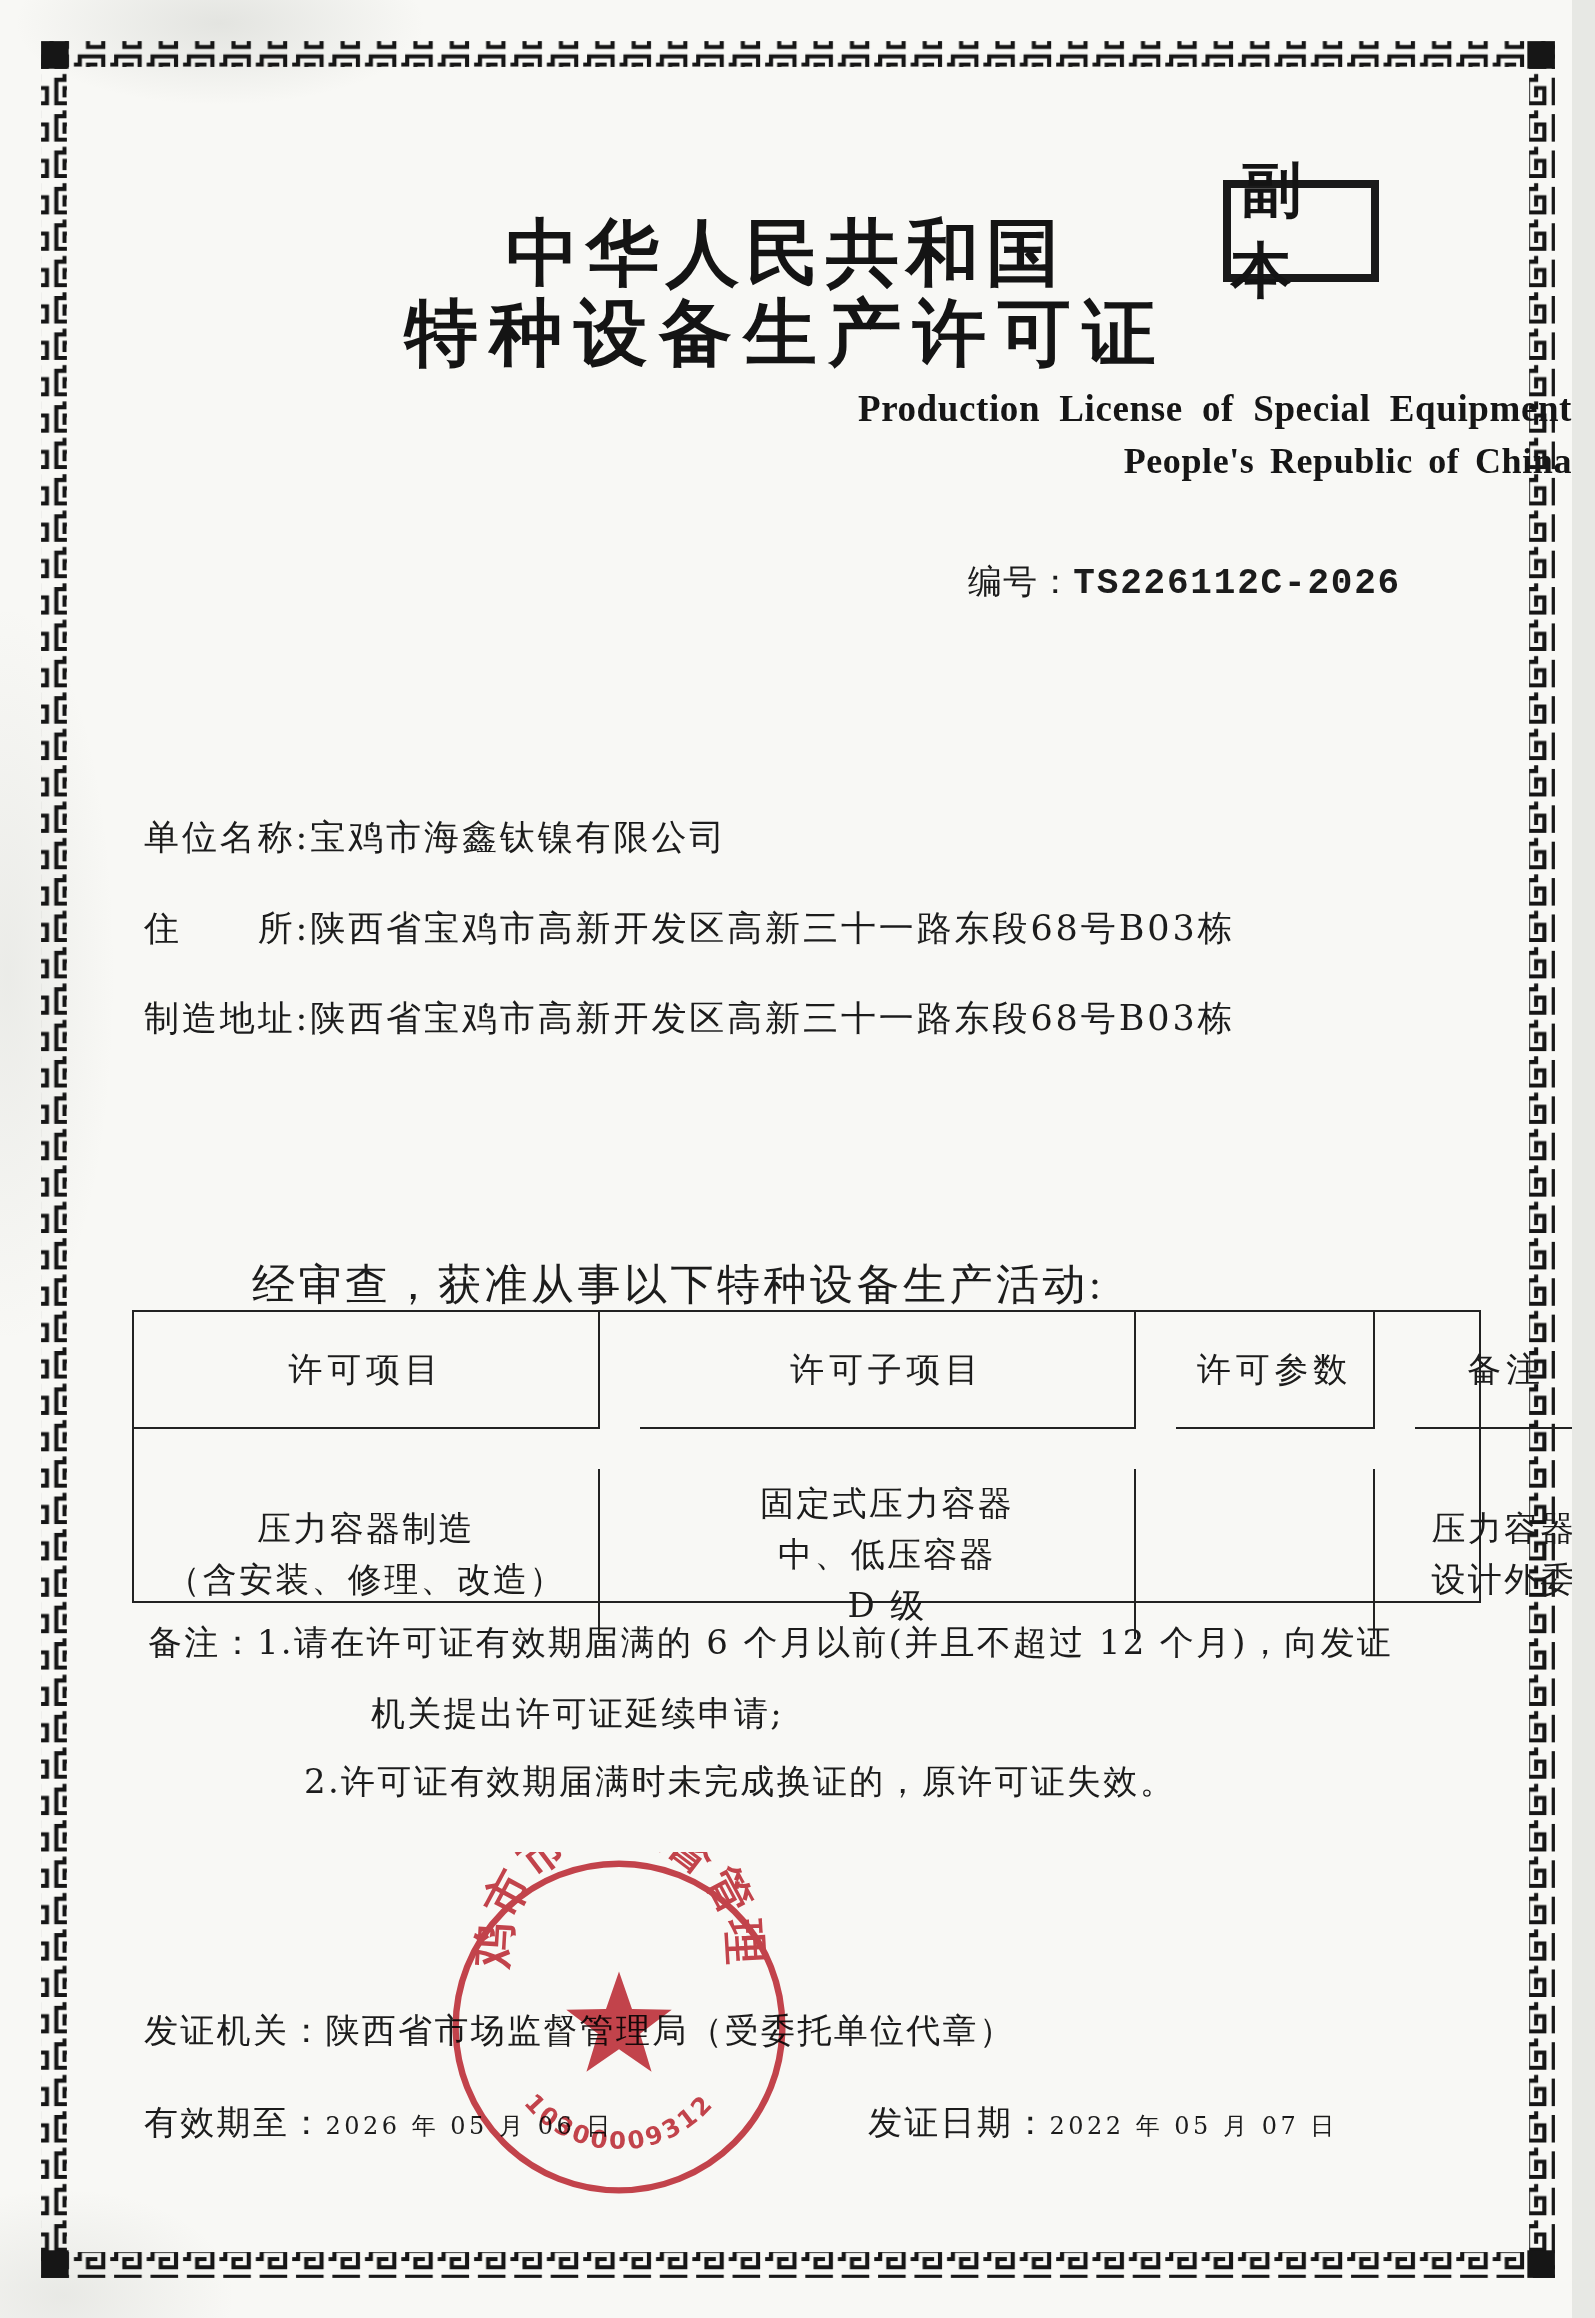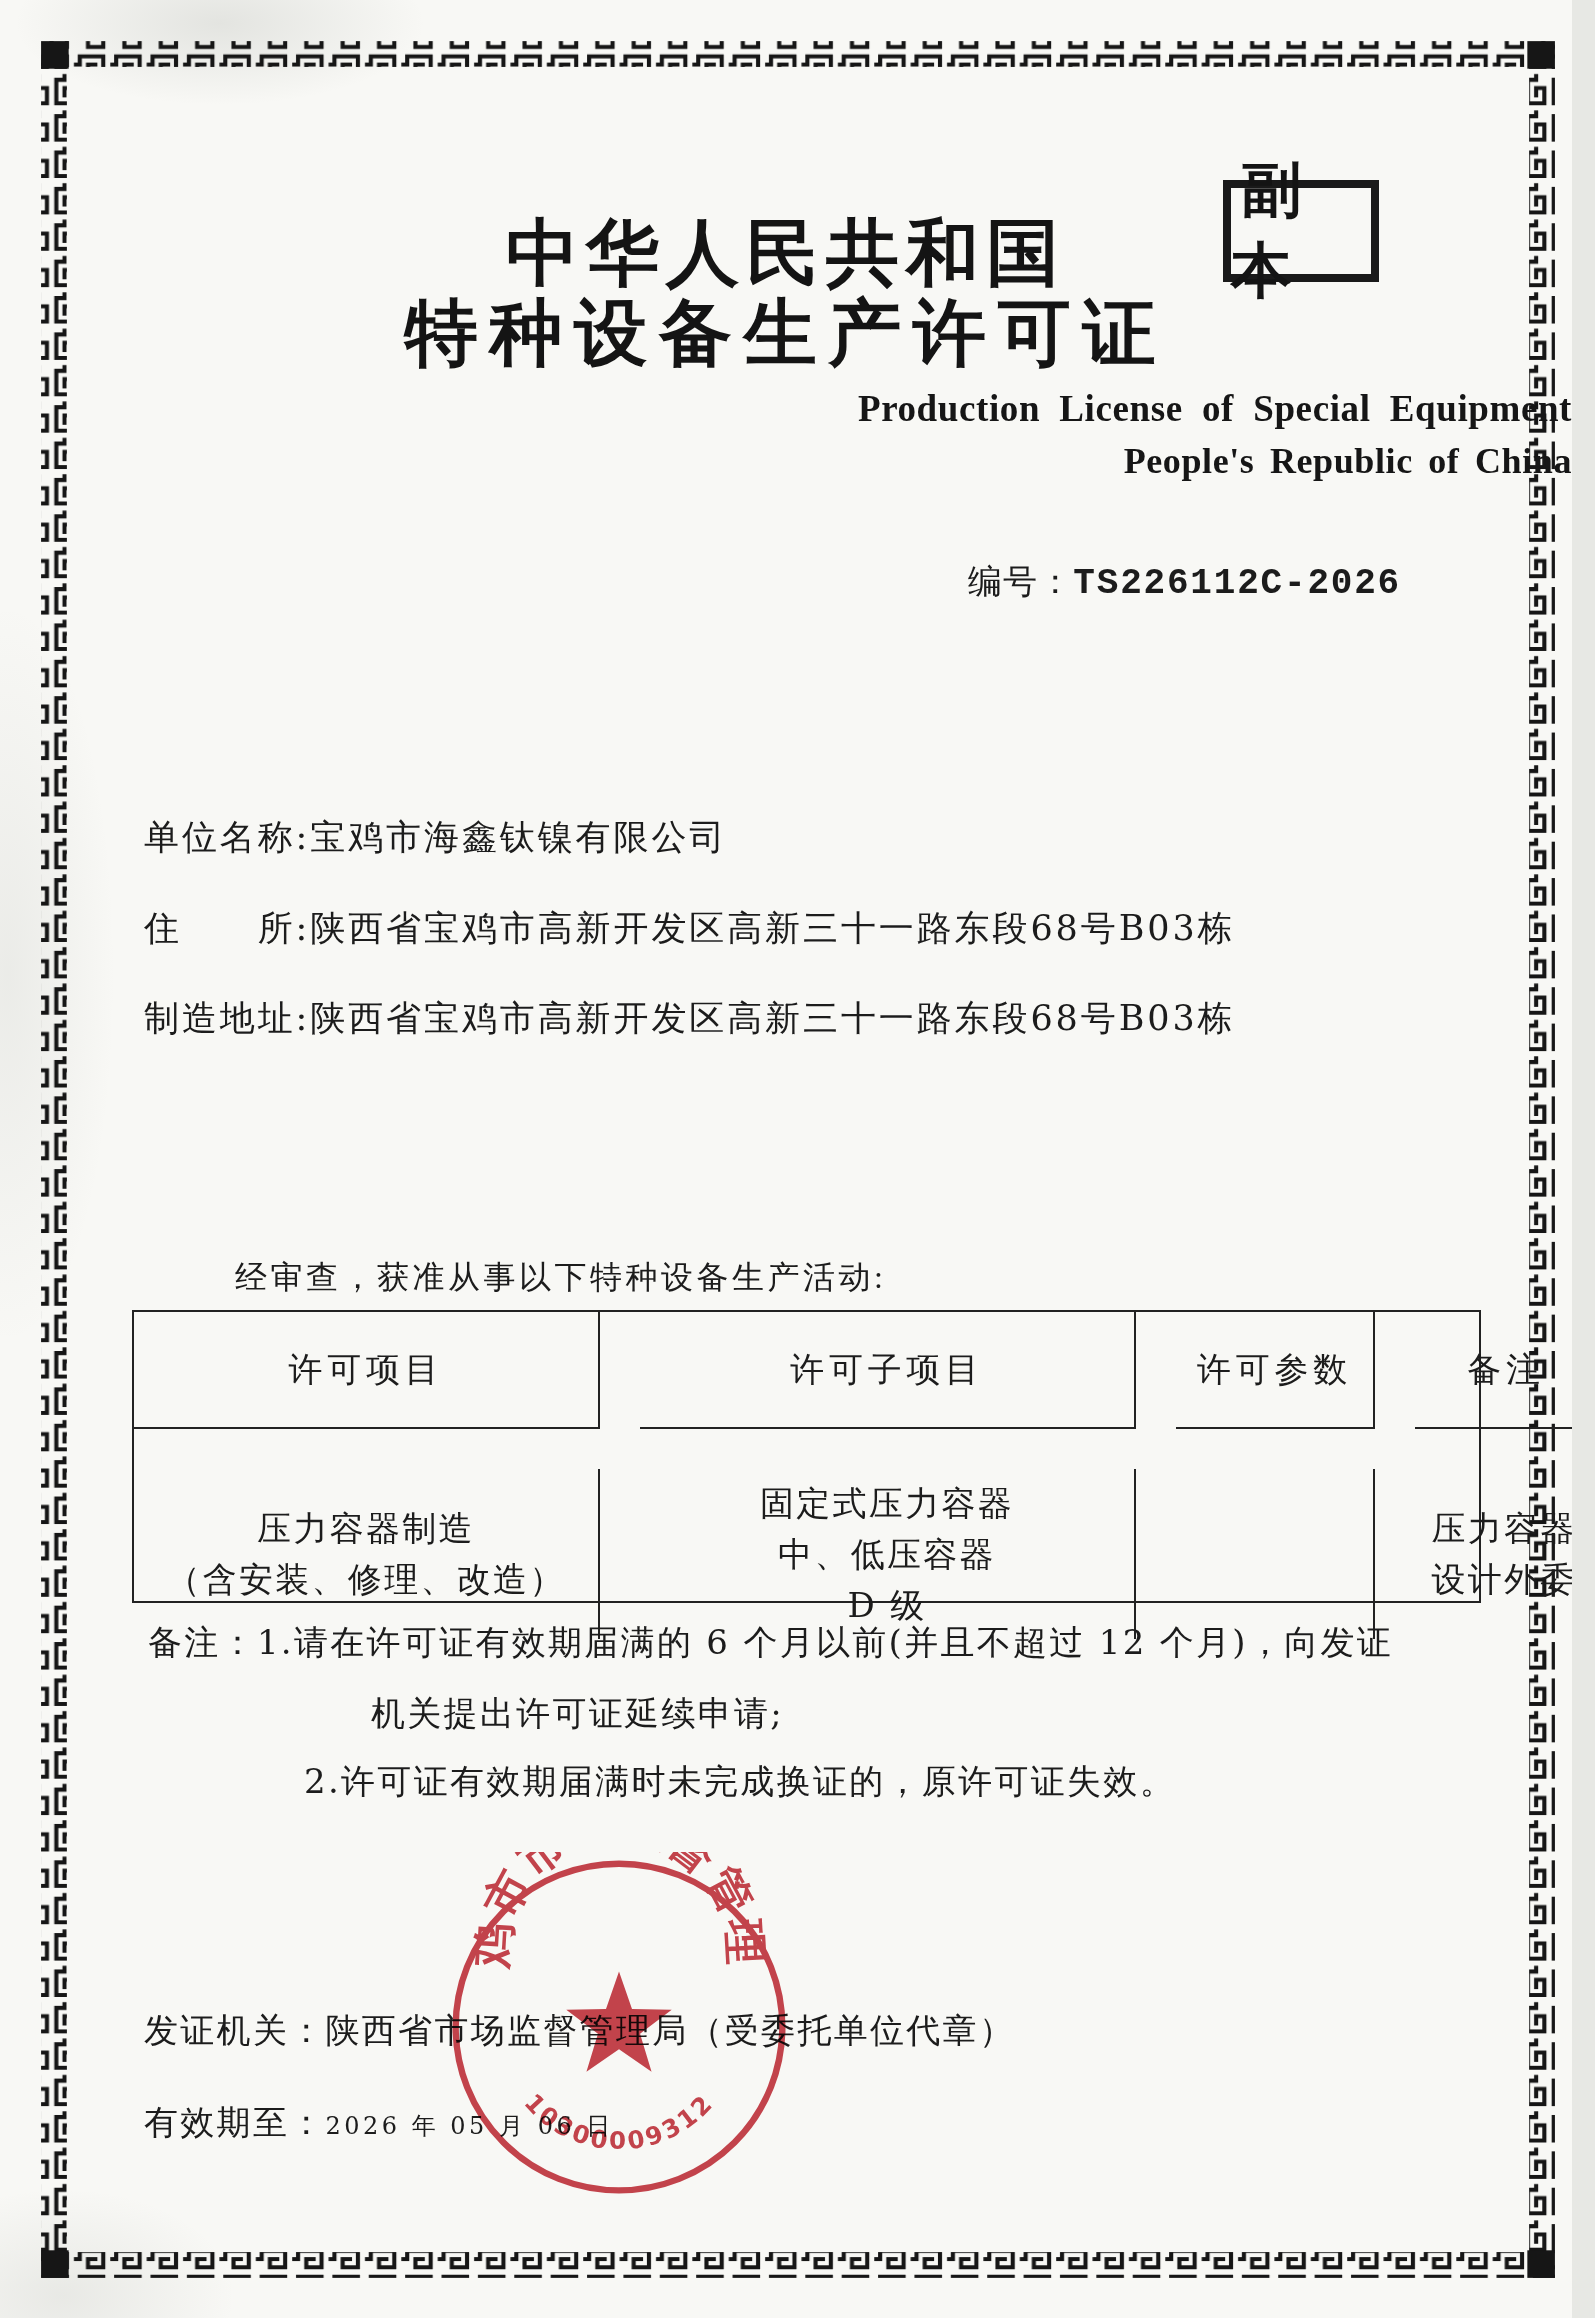--- a/index.html
+++ b/index.html
@@ -29,21 +29,21 @@
                 display:flex; align-items:center; justify-content:center;
                 font-family:"DejaVu Sans", sans-serif; font-weight:700; font-size:60px;
                 letter-spacing:10.6px; text-indent:10.6px; color:#141414; }
 
   .license-no { top:559px; right:171px; font-size:34px; letter-spacing:1.2px; }
   .license-no .num { font-family:"Liberation Mono", monospace; font-weight:700; font-size:36px; letter-spacing:1.8px; }
 
   .field { left:144px; font-size:35px; letter-spacing:2.9px; white-space:nowrap; }
   .f1 { top:814px; } .f2 { top:905px; } .f3 { top:995px; }
 
-  .intro { left:235px; top:1256px; font-size:32px; letter-spacing:3.5px;font-family:Liberation Serif, serif; }
+  .intro { left:252px; top:1256px; font-size:43px; letter-spacing:3.5px;font-family:Liberation Serif, serif; }
 
   .lic-table { left:132px; top:1310px; width:1349px; height:293px;
                border:2.9px solid #222; box-sizing:border-box;
                display:grid; grid-template-columns:466px 496px 199px 182px;
                grid-template-rows:117px 170px;gap:40px; }
   .cell { border-right:2.3px solid #222; border-bottom:2.3px solid #222;
           display:flex; flex-direction:column; align-items:center; justify-content:center;
           font-size:34px; line-height:1.5; letter-spacing:2.3px; text-align:center; }
   .cell.last-col { border-right:none; }
   .cell.body { border-bottom:none; }
@@ -137,20 +137,23 @@
   <div class="abs note n1">备注：1.请在许可证有效期届满的 6 个月以前(并且不超过 12 个月)，向发证</div>
   <div class="abs note n2">机关提出许可证延续申请;</div>
   <div class="abs note n3">2.许可证有效期届满时未完成换证的，原许可证失效。</div>
 
   <div class="abs footer-line issuer">
     <span>发证机关：</span><span>陕西省市场监督管理局（受委托单位代章）</span>
   </div>
   <div class="abs footer-line valid">
     <span>有效期至：</span><span class="date-val">2026 年 05 月 06 日</span>
   </div>
+  <div class="abs footer-line issued">
+    <span>发证日期：</span><span class="date-val">2022 年 05 月 07 日</span>
+  </div>
 
   <svg class="abs stamp" viewBox="-300 -300 600 600" aria-hidden="true">
     <defs>
       <path id="arcTop" d="M -178.5 -65 A 190 190 0 1 1 178.5 -65" fill="none"></path>
       <path id="arcBot" d="M -172 120.4 A 210 210 0 0 0 172 120.4" fill="none"></path>
     </defs>
     <circle r="280" fill="none" stroke="#c2303a" stroke-width="11"></circle>
     <polygon fill="#c2303a" points="0,-95 22.3,-30.7 90.4,-29.4 36.1,11.7 55.8,76.9 0,38 -55.8,76.9 -36.1,11.7 -90.4,-29.4 -22.3,-30.7"></polygon>
     <text font-size="76" fill="#c2303a" font-family="&quot;DejaVu Sans&quot;, sans-serif" font-weight="700" letter-spacing="6">
       <textPath href="#arcTop" startOffset="50%" text-anchor="middle">宝鸡市市场监督管理局</textPath>

